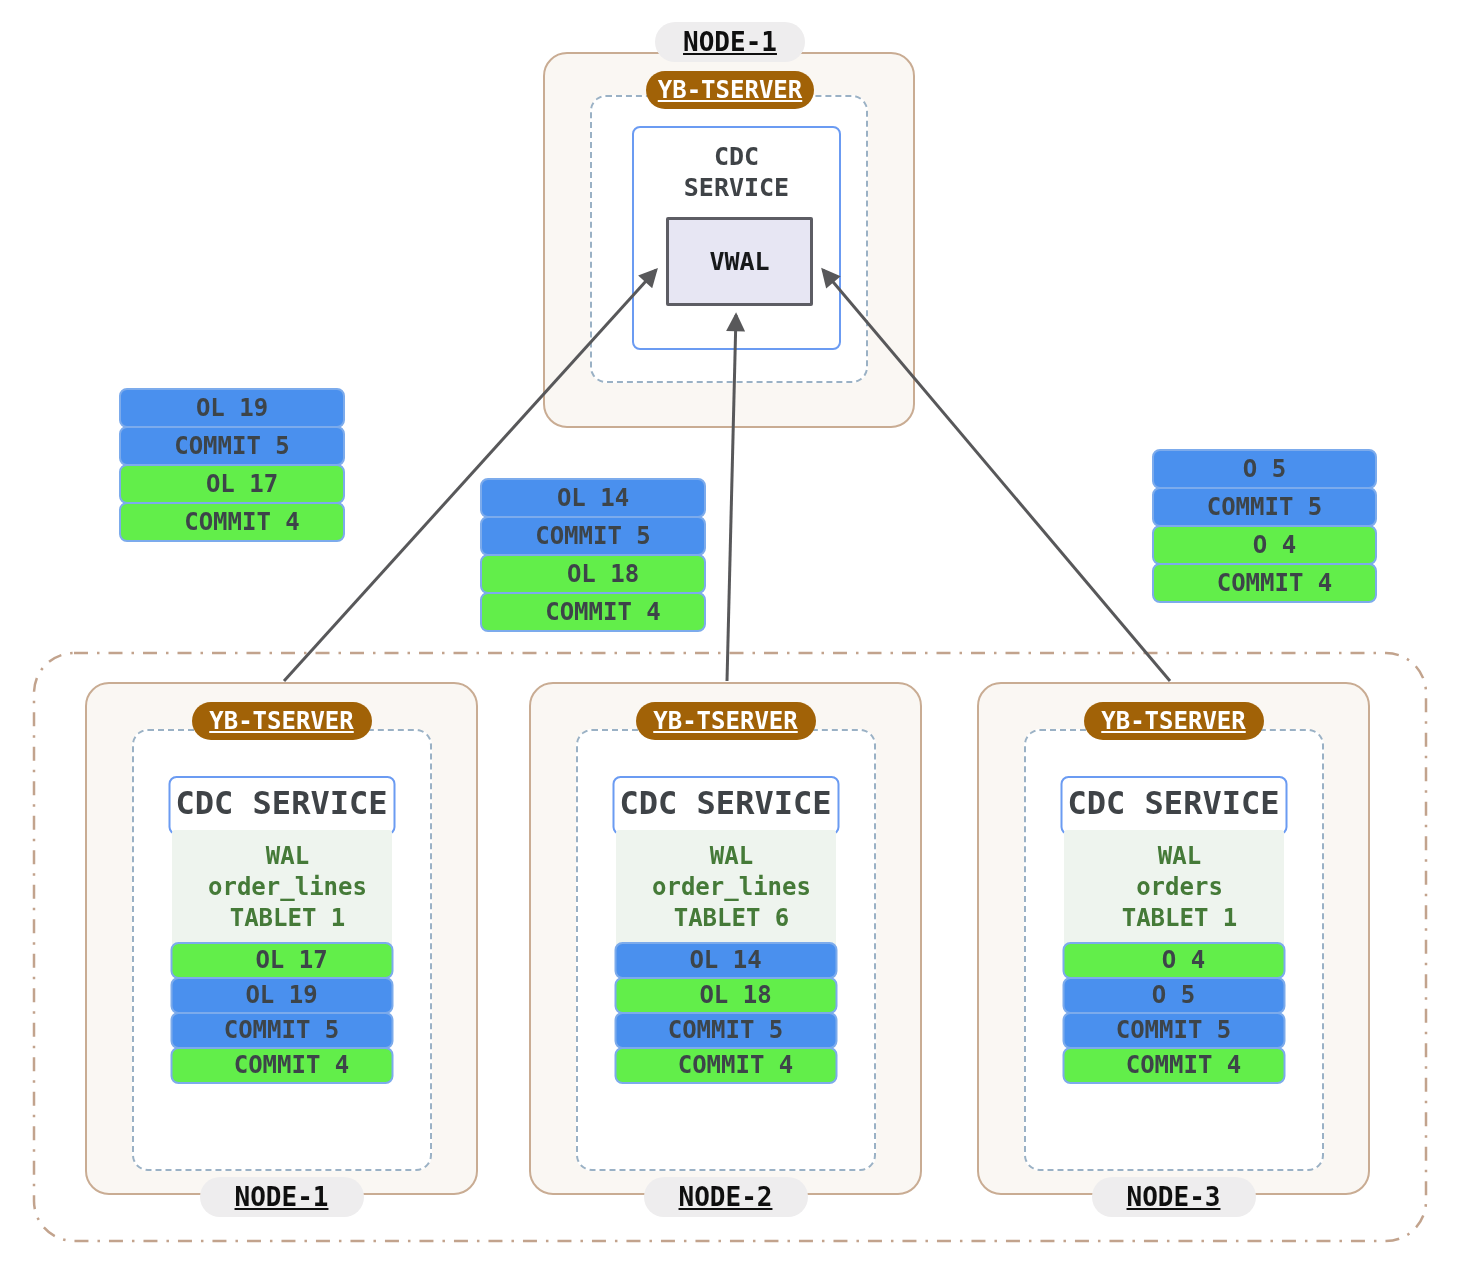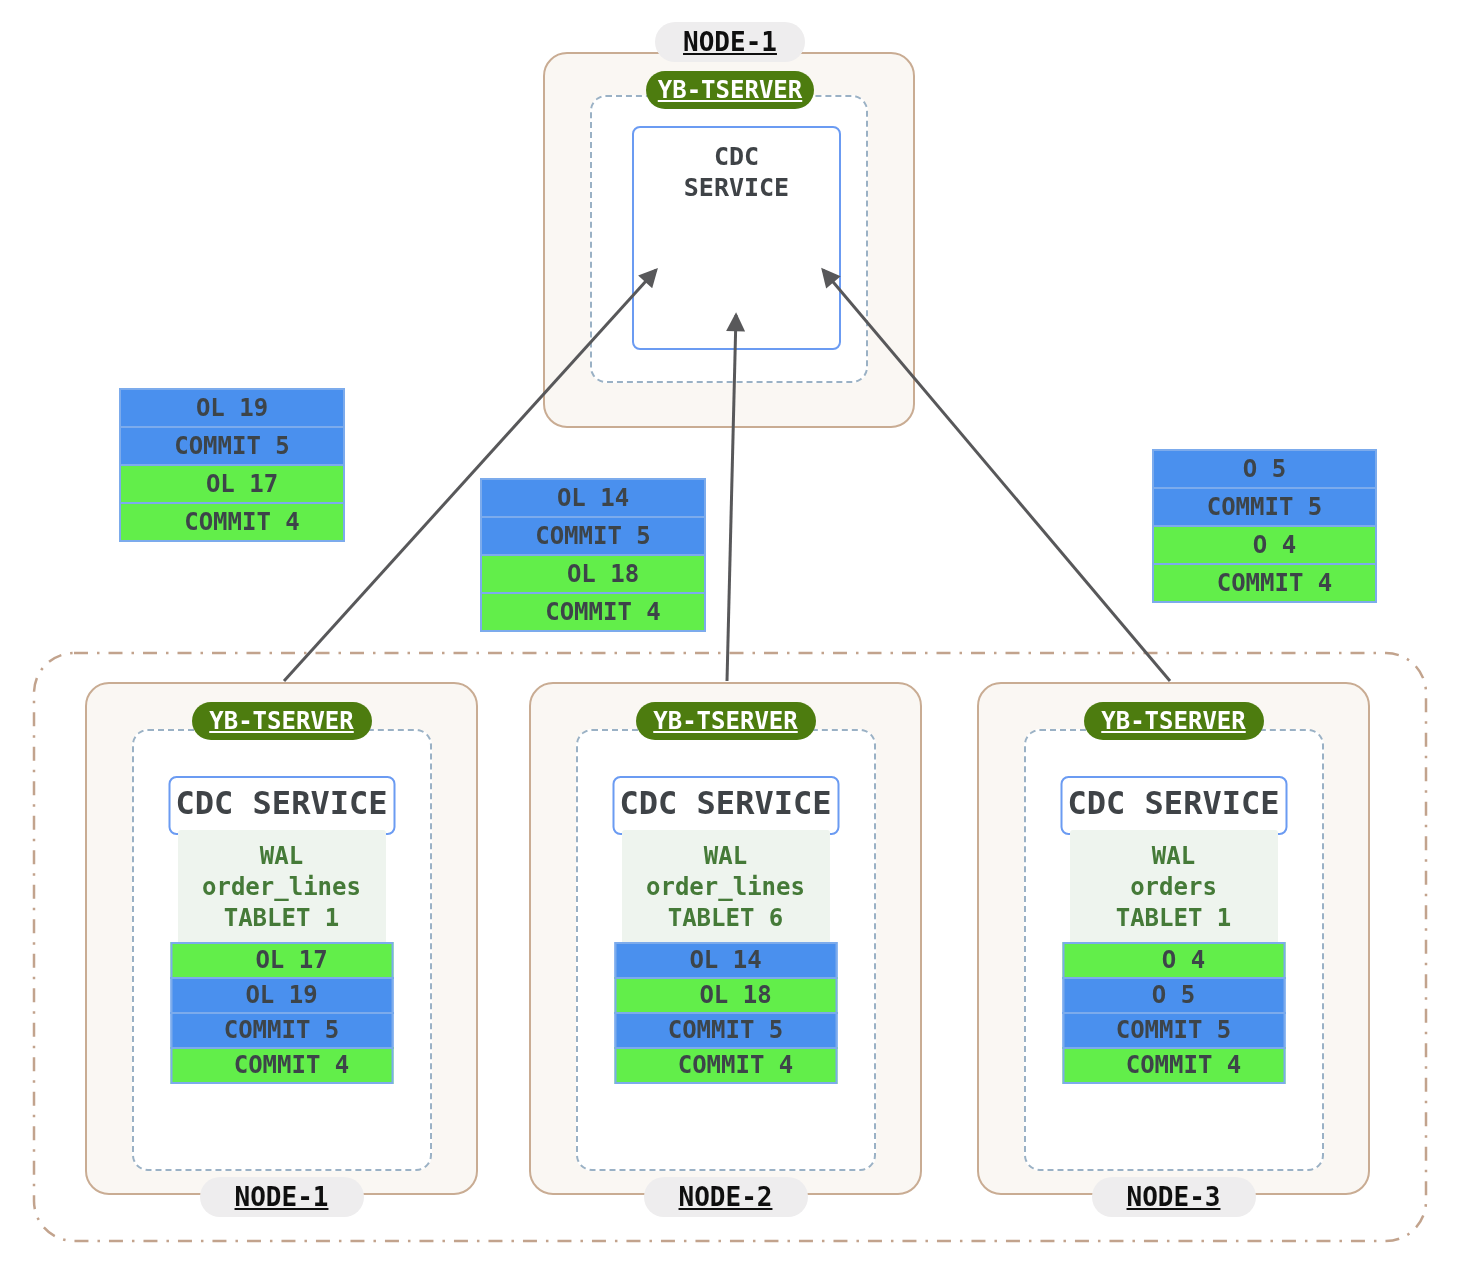--- a/index.html
+++ b/index.html
@@ -4,30 +4,30 @@
 <style>
   html,body{margin:0;padding:0;background:#ffffff;}
   body{font-family:"DejaVu Sans Mono","Liberation Mono",monospace;}
   .canvas{position:relative;width:1458px;height:1270px;background:#ffffff;overflow:hidden;}
 
   
   .abs{position:absolute;box-sizing:border-box;}
   .beige-box{background:#faf7f3;border:2px solid #c9ac93;border-radius:24px;}
   .dashed-box{background:#ffffff;border:2px dashed #9ab1c5;border-radius:16px;}
   .pill{position:absolute;box-sizing:border-box;text-align:center;font-weight:bold;border-radius:20px;text-decoration:underline;}
-  .tserver-pill{background:#4d7c0f;color:#ffffff;font-size:24px;height:38px;line-height:38px;z-index:4;}
+  .tserver-pill{background:#a16207;color:#ffffff;font-size:24px;height:38px;line-height:38px;z-index:4;}
   .node-pill{background:#eeedee;color:#0f0f0f;font-size:26px;height:40px;line-height:40px;z-index:4;}
   .cdc-box{background:#ffffff;border:2px solid #6b9bf2;border-radius:8px;color:#3f4347;
            font-weight:bold;text-align:center;z-index:2;}
   .wal-box{background:#eef4ee;border-radius:3px;color:#457a38;font-weight:bold;font-size:24px;
            line-height:31px;text-align:center;z-index:2;}
 
   
   .stack{position:absolute;z-index:3;}
-  .record{box-sizing:border-box;border:2px solid #7cabec;border-radius:0;margin-top:-2px;
+  .record{box-sizing:border-box;border:2px solid #7cabec;border-radius:8px;margin-top:-2px;
           text-align:center;font-weight:bold;color:#3d4449;font-size:24px;}
   .record:first-child{margin-top:0;}
   .record[data-color="blue"]{background:#4a90ee;}
   .record[data-color="green"]{background:#62ee4a;padding-left:20px;}
   .stack.floating .record{height:40px;line-height:36px;}
 
   
   .tn-box{left:543px;top:52px;width:372px;height:376px;z-index:1;}
   .tn-dashed{left:590px;top:95px;width:278px;height:288px;z-index:2;}
   .tn-cdc{left:632px;top:126px;width:209px;height:224px;font-size:25px;line-height:31px;padding-top:13px;}
@@ -45,38 +45,41 @@
   
   .node{position:absolute;top:682px;width:393px;height:513px;box-sizing:border-box;
         background:#faf7f3;border:2px solid #c9ac93;border-radius:24px;z-index:1;}
   .n1{left:85px;} .n2{left:529px;} .n3{left:977px;}
   .node .tserver-pill{top:18px;left:50%;transform:translateX(-50%);width:180px;}
   .node .dashed-box{position:absolute;top:45px;left:50%;transform:translateX(-50%);
                     width:296px;height:438px;z-index:1;}
   .node .cdc-box{position:absolute;top:92px;left:50%;transform:translateX(-50%);
                  width:223px;height:55px;font-size:32px;line-height:51px;}
   .node .wal-box{position:absolute;top:146px;left:50%;transform:translateX(-50%);
-                 width:208px;padding:11px 0 13px 0;text-align:center;}
+                 width:208px;padding:11px 0 13px 12px;text-align:center;}
   .node .stack{top:258px;left:50%;transform:translateX(-50%);width:223px;}
   .node .stack .record{height:37px;line-height:33px;}
   .node .node-pill{top:493px;left:50%;transform:translateX(-50%);width:164px;}
 
   
   .overlay{position:absolute;left:0;top:0;z-index:10;pointer-events:none;}
 </style>
 </head>
 <body>
 
 <div class="canvas">
 
   <div class="abs beige-box tn-box"></div>
   <div class="abs dashed-box tn-dashed"></div>
   <div class="abs cdc-box tn-cdc">
     <div>CDC</div>
     <div>SERVICE</div>
+  </div>
+  <div class="abs tn-vwal">
+    <span>VWAL</span>
   </div>
   <div class="pill node-pill tn-node-pill">NODE-1</div>
   <div class="pill tserver-pill tn-tserver-pill">YB-TSERVER</div>
 
   <div class="stack floating fs-left">
     <div class="record" data-color="blue">OL 19</div>
     <div class="record" data-color="blue">COMMIT 5</div>
     <div class="record" data-color="green">OL 17</div>
     <div class="record" data-color="green">COMMIT 4</div>
   </div>

